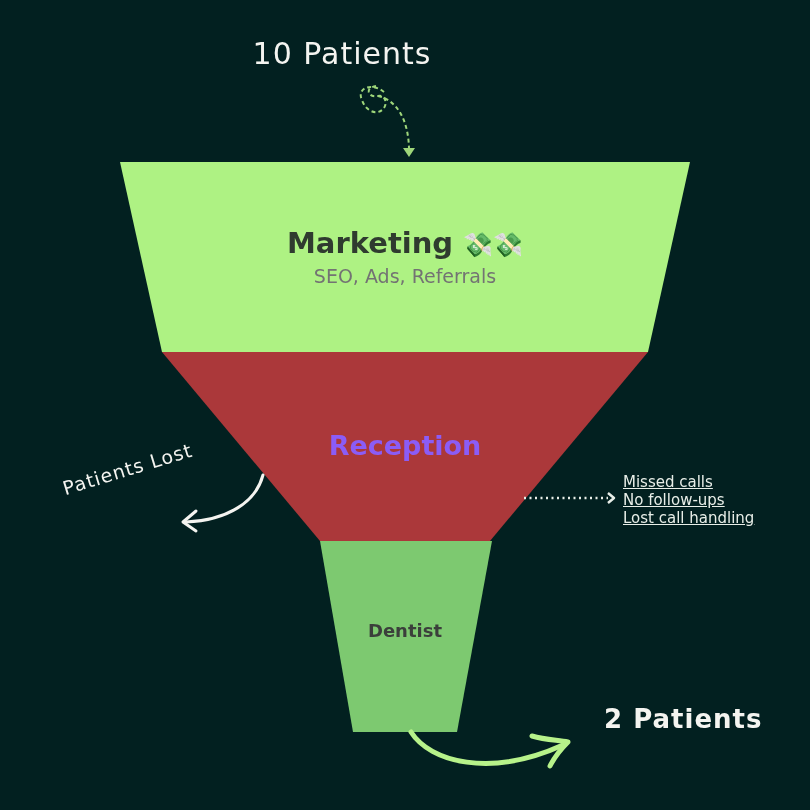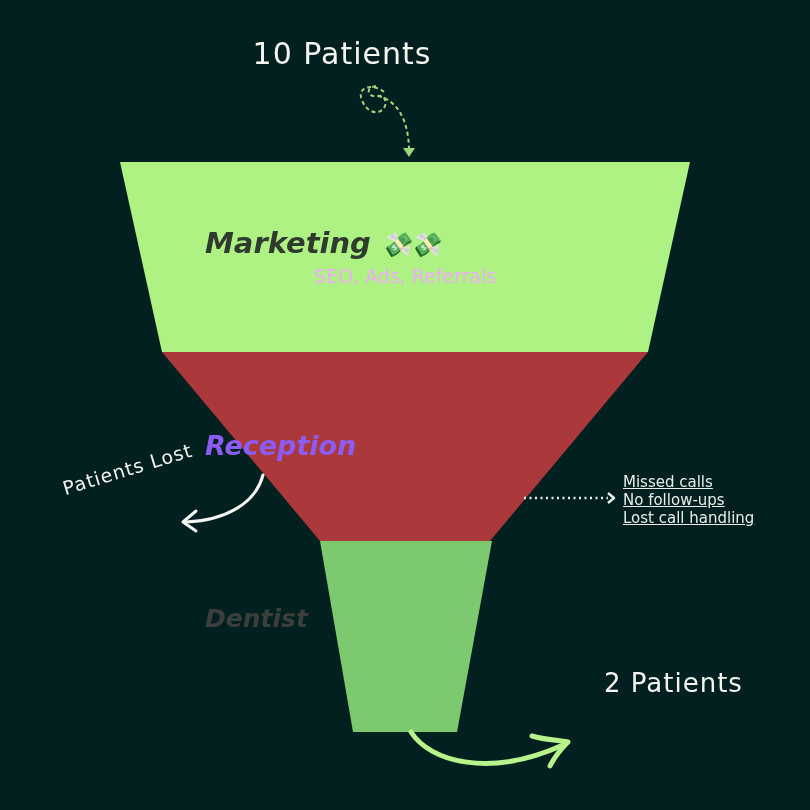--- a/index.html
+++ b/index.html
@@ -13,30 +13,30 @@
     #canvas { position: absolute; left: 0; top: 0; }
     .txt { position: absolute; white-space: nowrap; }
     .hand {
       font-family: "DejaVu Sans", sans-serif;
       color: #f4f4f0;
       font-weight: normal;
       letter-spacing: 1px;
     }
     #top-count { left: 0; width: 710px; text-align: center; top: 36px; font-size: 30px; padding-left: 0; }
     #top-count span { position: relative; left: -13px; }
-    #bottom-count { left: 604px; top: 668px; font-size: 26px; }
+    #bottom-count { left: 604px; top: 704px; font-size: 26px; font-weight: bold; }
     #lost-label {
       left: 60px; top: 478px; font-size: 19px;
       transform: rotate(-17deg); transform-origin: left top;
     }
-    .stage-title { font-weight: bold; text-align: left; width: 400px; font-style: italic; }
+    .stage-title { font-weight: bold; text-align: center; width: 400px; }
     #marketing-title { left: 205px; top: 226px; font-size: 29px; color: #2f3b2f; }
-    #marketing-sub { left: 205px; top: 265px; width: 400px; text-align: center; font-size: 19px; color: #f0abfc; }
+    #marketing-sub { left: 205px; top: 265px; width: 400px; text-align: center; font-size: 19px; color: #737373; }
     #reception-title { left: 205px; top: 430px; font-size: 27px; color: #8b5cf6; }
-    #dentist-title { left: 205px; top: 604px; font-size: 25px; color: #3b3f3b; }
+    #dentist-title { left: 205px; top: 620px; font-size: 18px; color: #3b3f3b; }
     #issues { left: 623px; top: 473px; font-size: 15px; line-height: 18px; color: #e8eee8; }
     #issues div { white-space: nowrap; text-decoration: underline; }
   </style>
 </head>
 <body>
 
 <svg id="canvas" width="810" height="810">
 
   <polygon points="120,162 690,162 648,352 162,352" fill="#aef283"></polygon>
 

